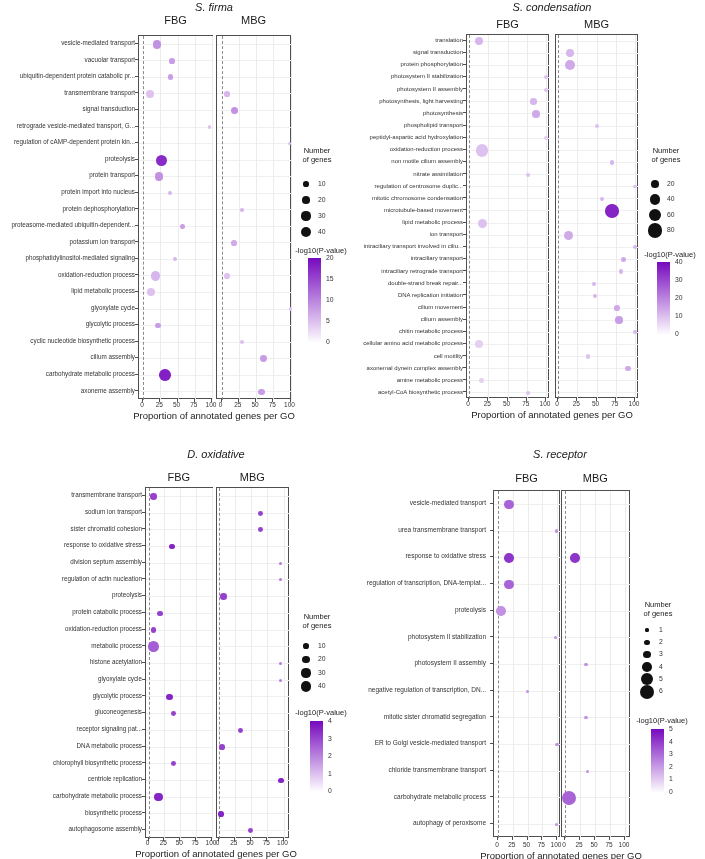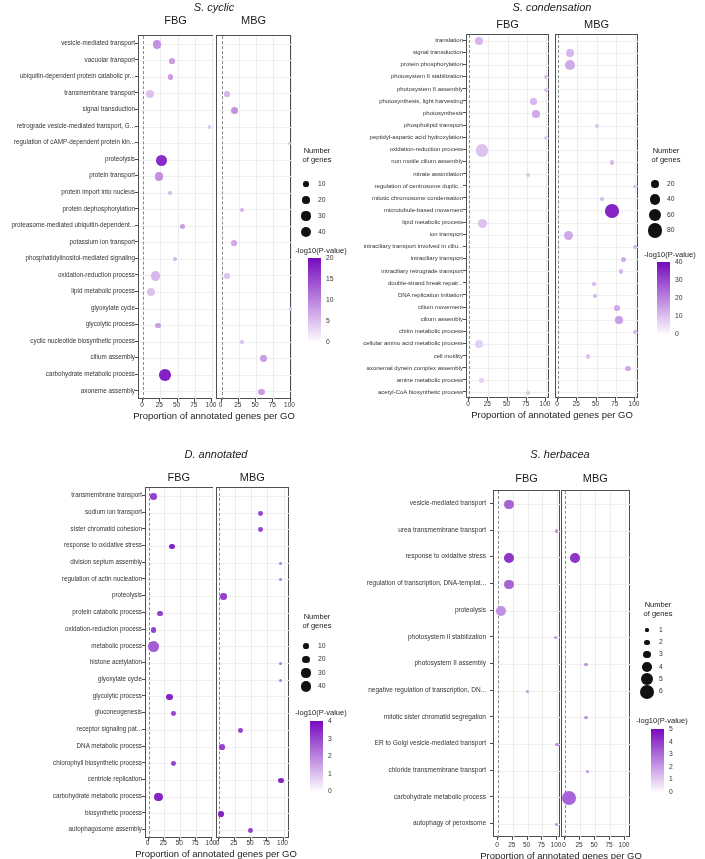--- a/index.html
+++ b/index.html
@@ -28,21 +28,21 @@
   .legend-dot{position:absolute;border-radius:50%;background:#111;}
   .legend-lab{position:absolute;font-size:6.8px;color:#333;line-height:1;}
   .colorbar{position:absolute;}
   .colorbar-tick{position:absolute;font-size:6.8px;color:#333;line-height:1;}
 </style>
 </head>
 <body>
 
 <div id="stage">
     <div class="chart" style="left: 0px; top: 0px; width: 345px; height: 440px;">
-      <div class="chart-title" style="left: 214px; top: 1px;">S. cyclic</div>
+      <div class="chart-title" style="left: 214px; top: 1px;">S. firma</div>
       <div class="ylab" style="left: -40px; width: 175px; top: 40.1227px; font-size: 6.3px;">vesicle-mediated transport</div>
       <div class="ytick" style="left: 135px; top: 42.7727px;"></div>
       <div class="ylab" style="left: -40px; width: 175px; top: 56.6682px; font-size: 6.3px;">vacuolar transport</div>
       <div class="ytick" style="left: 135px; top: 59.3182px;"></div>
       <div class="ylab" style="left: -40px; width: 175px; top: 73.2136px; font-size: 6.3px;">ubiquitin-dependent protein catabolic pr...</div>
       <div class="ytick" style="left: 135px; top: 75.8636px;"></div>
       <div class="ylab" style="left: -40px; width: 175px; top: 89.7591px; font-size: 6.3px;">transmembrane transport</div>
       <div class="ytick" style="left: 135px; top: 92.4091px;"></div>
       <div class="ylab" style="left: -40px; width: 175px; top: 106.305px; font-size: 6.3px;">signal transduction</div>
       <div class="ytick" style="left: 135px; top: 108.955px;"></div>
@@ -404,21 +404,21 @@
       <div class="legend-lab" style="left: 322px; top: 227.3px;">80</div>
       <div class="legend-title" style="left: 294px; top: 250px; width: 62px;">-log10(P-value)</div>
       <div class="colorbar" style="left: 312px; top: 262px; width: 13px; height: 72px; background: linear-gradient(rgb(118, 10, 190), rgb(253, 251, 254));"></div>
       <div class="colorbar-tick" style="left: 330px; top: 259px;">40</div>
       <div class="colorbar-tick" style="left: 330px; top: 277px;">30</div>
       <div class="colorbar-tick" style="left: 330px; top: 295px;">20</div>
       <div class="colorbar-tick" style="left: 330px; top: 313px;">10</div>
       <div class="colorbar-tick" style="left: 330px; top: 331px;">0</div>
     </div>
     <div class="chart" style="left: 0px; top: 440px; width: 345px; height: 419px;">
-      <div class="chart-title" style="left: 216px; top: 8px;">D. annotated</div>
+      <div class="chart-title" style="left: 216px; top: 8px;">D. oxidative</div>
       <div class="ylab" style="left: -40px; width: 182px; top: 52.2071px; font-size: 6.3px;">transmembrane transport</div>
       <div class="ytick" style="left: 142px; top: 54.8571px;"></div>
       <div class="ylab" style="left: -40px; width: 182px; top: 68.9214px; font-size: 6.3px;">sodium ion transport</div>
       <div class="ytick" style="left: 142px; top: 71.5714px;"></div>
       <div class="ylab" style="left: -40px; width: 182px; top: 85.6357px; font-size: 6.3px;">sister chromatid cohesion</div>
       <div class="ytick" style="left: 142px; top: 88.2857px;"></div>
       <div class="ylab" style="left: -40px; width: 182px; top: 102.35px; font-size: 6.3px;">response to oxidative stress</div>
       <div class="ytick" style="left: 142px; top: 105px;"></div>
       <div class="ylab" style="left: -40px; width: 182px; top: 119.064px; font-size: 6.3px;">division septum assembly</div>
       <div class="ytick" style="left: 142px; top: 121.714px;"></div>
@@ -566,21 +566,21 @@
       <div class="legend-lab" style="left: 318px; top: 243.3px;">40</div>
       <div class="legend-title" style="left: 290px; top: 268px; width: 62px;">-log10(P-value)</div>
       <div class="colorbar" style="left: 310px; top: 281px; width: 13px; height: 70px; background: linear-gradient(rgb(118, 10, 190), rgb(253, 251, 254));"></div>
       <div class="colorbar-tick" style="left: 328px; top: 278px;">4</div>
       <div class="colorbar-tick" style="left: 328px; top: 295.5px;">3</div>
       <div class="colorbar-tick" style="left: 328px; top: 313px;">2</div>
       <div class="colorbar-tick" style="left: 328px; top: 330.5px;">1</div>
       <div class="colorbar-tick" style="left: 328px; top: 348px;">0</div>
     </div>
     <div class="chart" style="left: 390px; top: 440px; width: 315px; height: 419px;">
-      <div class="chart-title" style="left: 170px; top: 8px;">S. herbacea</div>
+      <div class="chart-title" style="left: 170px; top: 8px;">S. receptor</div>
       <div class="ylab" style="left: -40px; width: 136px; top: 60.0962px; font-size: 6.5px;">vesicle-mediated transport</div>
       <div class="ytick" style="left: 100px; top: 62.8462px;"></div>
       <div class="ylab" style="left: -40px; width: 136px; top: 86.7885px; font-size: 6.5px;">urea transmembrane transport</div>
       <div class="ytick" style="left: 100px; top: 89.5385px;"></div>
       <div class="ylab" style="left: -40px; width: 136px; top: 113.481px; font-size: 6.5px;">response to oxidative stress</div>
       <div class="ytick" style="left: 100px; top: 116.231px;"></div>
       <div class="ylab" style="left: -40px; width: 136px; top: 140.173px; font-size: 6.5px;">regulation of transcription, DNA-templat...</div>
       <div class="ytick" style="left: 100px; top: 142.923px;"></div>
       <div class="ylab" style="left: -40px; width: 136px; top: 166.865px; font-size: 6.5px;">proteolysis</div>
       <div class="ytick" style="left: 100px; top: 169.615px;"></div>

